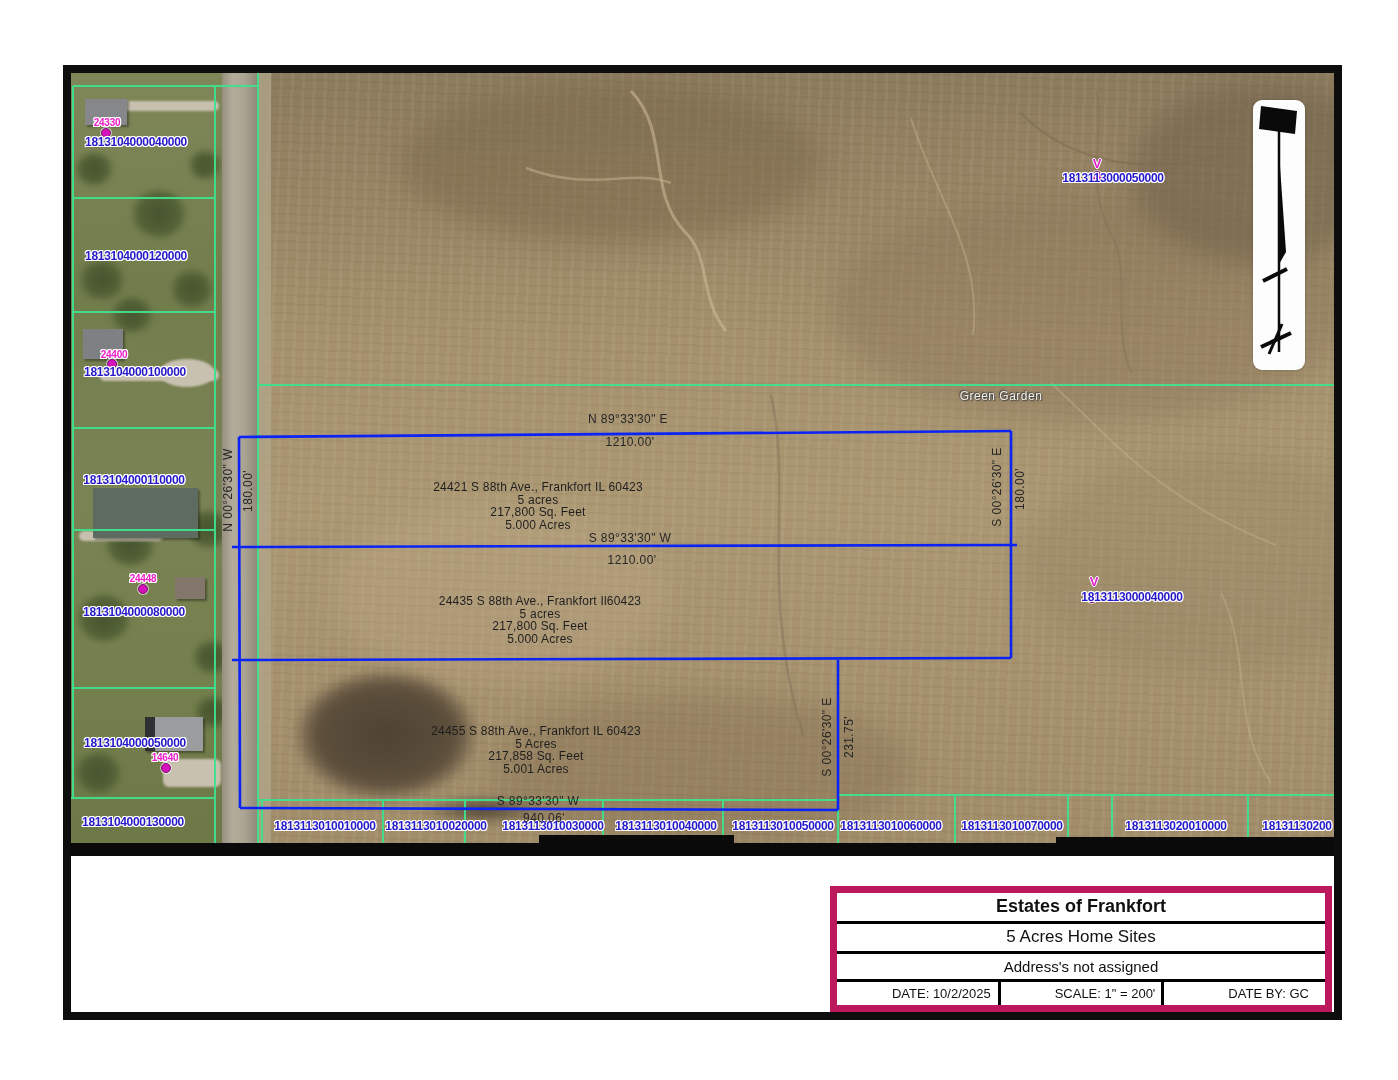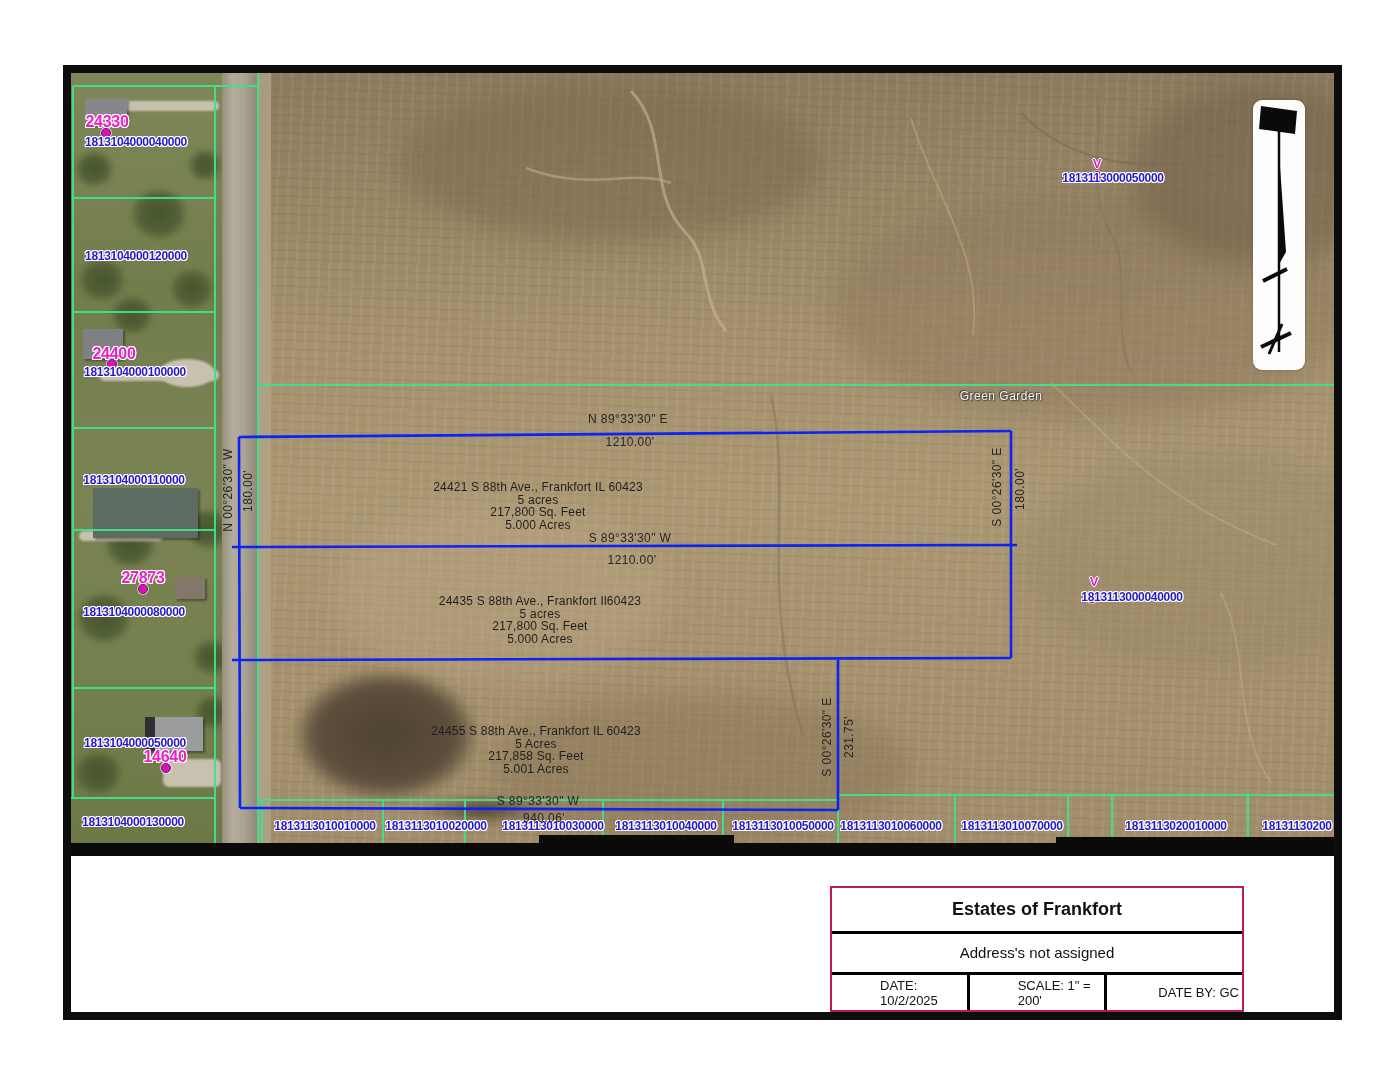--- a/index.html
+++ b/index.html
@@ -32,37 +32,37 @@
   .trails{position:absolute;left:0;top:0;z-index:2;}
   
   .band{position:absolute;left:0;right:0;top:770px;height:13px;background:#0a0a0a;z-index:4;}
   .band-s1{position:absolute;left:468px;width:195px;top:762px;height:21px;background:#0a0a0a;z-index:4;}
   .band-s2{position:absolute;left:985px;right:0;top:764px;height:19px;background:#0a0a0a;z-index:4;}
   
   .lbl{position:absolute;white-space:nowrap;transform:translate(-50%,-50%);z-index:5;}
   .rot{transform:translate(-50%,-50%) rotate(-90deg);}
   .pin{font-size:12px;font-weight:bold;color:#2619c9;letter-spacing:-0.3px;
        text-shadow:-1px 0 #fff,1px 0 #fff,0 -1px #fff,0 1px #fff,-1px -1px #fff,1px 1px #fff,-1px 1px #fff,1px -1px #fff;}
-  .addr{font-size:16px;font-weight:bold;color:#ee1ec8;letter-spacing:-0.3px;
+  .addr{font-size:10px;font-weight:bold;color:#ee1ec8;letter-spacing:-0.3px;
        text-shadow:-1px 0 #fff,1px 0 #fff,0 -1px #fff,0 1px #fff,-1px -1px #fff,1px 1px #fff,-1px 1px #fff,1px -1px #fff;}
   .vflag{font-size:13px;font-weight:bold;color:#e01ecb;
        text-shadow:-1px 0 #fff,1px 0 #fff,0 -1px #fff,0 1px #fff;}
   .dot{position:absolute;width:8px;height:8px;border-radius:50%;background:#d513bb;border:1px solid #7d1070;
        transform:translate(-50%,-50%);z-index:5;box-shadow:0 0 0 1px rgba(255,255,255,.6);}
   .brg{font-size:12px;color:#262626;letter-spacing:.4px;}
   .roadname{font-size:12px;color:#f2efe6;letter-spacing:.5px;
        text-shadow:0 0 2px #555,1px 1px 1px #444,-1px -1px 1px #444;}
   .lotblock{position:absolute;width:300px;text-align:center;transform:translateX(-50%);
        font-size:12px;line-height:12.5px;color:#1f1f1f;z-index:5;letter-spacing:.2px;}
   
   .narrow{position:absolute;left:1182px;top:27px;width:52px;height:270px;background:#fdfdfd;
        border-radius:9px;z-index:6;box-shadow:0 0 3px rgba(0,0,0,.25);}
   
-  .titleblock{position:absolute;left:830px;top:886px;width:414px;height:126px;box-sizing:border-box;
-       border:2px solid #be185d;background:#fff;display:flex;flex-direction:column;z-index:20;}
+  .titleblock{position:absolute;left:830px;top:886px;width:502px;height:126px;box-sizing:border-box;
+       border:7px solid #be185d;background:#fff;display:flex;flex-direction:column;z-index:20;}
   .tb-row{display:flex;align-items:center;justify-content:center;border-bottom:3px solid #000;color:#111;}
   .tb-title{flex:1.1;font-weight:bold;font-size:18px;}
   .tb-sub{flex:1.1;font-size:17px;}
   .tb-note{flex:1.0;font-size:15px;}
   .tb-bottom{flex:0.9;display:flex;font-size:13px;color:#111;}
   .tb-cell{flex:1;display:flex;align-items:center;justify-content:center;border-right:3px solid #000;padding-left:48px;}
   .tb-cell:last-child{border-right:none;}
 </style>
 </head>
 <body>
@@ -168,21 +168,21 @@
     <span class="lbl pin" style="left:65px;top:69px;">1813104000040000</span>
 
     <span class="lbl pin" style="left:65px;top:183px;">1813104000120000</span>
 
     <span class="lbl addr" style="left:43px;top:281px;">24400</span>
     <span class="dot" style="left:41px;top:291px;"></span>
     <span class="lbl pin" style="left:64px;top:299px;">1813104000100000</span>
 
     <span class="lbl pin" style="left:63px;top:407px;">1813104000110000</span>
 
-    <span class="lbl addr" style="left:72px;top:505px;">27873</span>
+    <span class="lbl addr" style="left:72px;top:505px;">24448</span>
     <span class="dot" style="left:72px;top:516px;"></span>
     <span class="lbl pin" style="left:63px;top:539px;">1813104000080000</span>
 
     <span class="lbl pin" style="left:64px;top:670px;">1813104000050000</span>
     <span class="lbl addr" style="left:94px;top:684px;">14640</span>
     <span class="dot" style="left:95px;top:695px;"></span>
 
     <span class="lbl pin" style="left:62px;top:749px;">1813104000130000</span>
 
     <span class="lbl pin" style="left:254px;top:753px;">1813113010010000</span>
@@ -244,20 +244,21 @@
         <polygon points="25,38 33,152 25,166" fill="#0a0a0a"></polygon>
         <line x1="10" y1="181" x2="34" y2="169" stroke="#0a0a0a" stroke-width="4"></line>
         <line x1="8" y1="247" x2="38" y2="233" stroke="#0a0a0a" stroke-width="4"></line>
         <line x1="16" y1="254" x2="29" y2="224" stroke="#0a0a0a" stroke-width="3"></line>
       </svg>
     </div>
   </div>
 
   <div class="titleblock">
     <div class="tb-row tb-title">Estates of Frankfort</div>
+    <div class="tb-row tb-sub">5 Acres Home Sites</div>
     <div class="tb-row tb-note">Address's not assigned</div>
     <div class="tb-bottom">
       <div class="tb-cell">DATE: 10/2/2025</div>
       <div class="tb-cell">SCALE: 1" = 200'</div>
       <div class="tb-cell">DATE BY: GC</div>
     </div>
   </div>
 
   <div class="frame"></div>
 </div>

